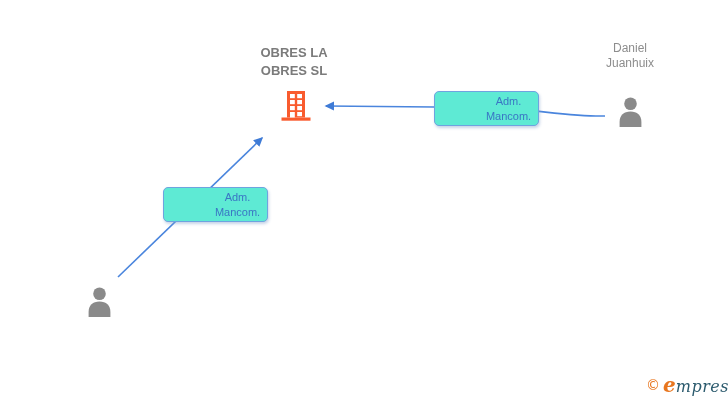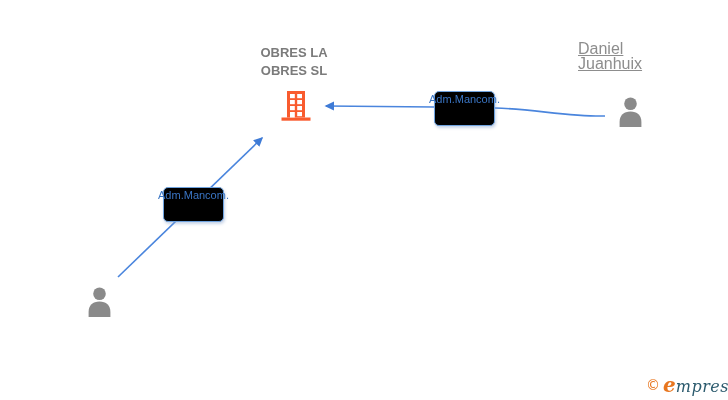--- a/index.html
+++ b/index.html
@@ -27,45 +27,46 @@
     left: 232px; top: 44px; width: 124px;
     font-size: 13px;
     font-weight: bold;
     line-height: 18px;
     color: #7b7b7b;
     text-align: center;
   }
   .company-icon { position: absolute; left: 281px; top: 90px; }
   .person-name {
     position: absolute;
-    font-size: 16px;
+    font-size: 12px;
     line-height: 15px;
     color: #8d8d8d;
-    text-decoration: underline;
+    text-align: center;
   }
   .person-name.daniel { left: 578px; top: 41px; width: 104px; }
   .person-name.miquel { left: 48px;  top: 323px; width: 104px; }
   .person-icon { position: absolute; }
   .person-icon.daniel { left: 617px; top: 97px; }
   .person-icon.miquel { left: 86px;  top: 287px; }
   .rel-label {
     position: absolute;
     z-index: 3;
     width: 59px; height: 33px;
-    background: #000000;
+    background: #5eead4;
     border: 1px solid #6fa3df;
     border-radius: 5px;
     box-shadow: 1px 2px 3px rgba(130,160,205,0.45);
     color: #3a75c4;
     font-size: 11px;
     line-height: 15px;
     text-align: center;
     display: flex;
-    flex-direction: row;
+    flex-direction: column;
     justify-content: center;
+    padding-left: 44px;
   }
   .rel-label.one { left: 434px; top: 91px; }
   .rel-label.two { left: 163px; top: 187px; }
   .watermark {
     position: absolute;
     left: 646px; top: 373px;
     z-index: 2;
     white-space: nowrap;
     font-family: "DejaVu Serif", serif;
     font-style: italic;

